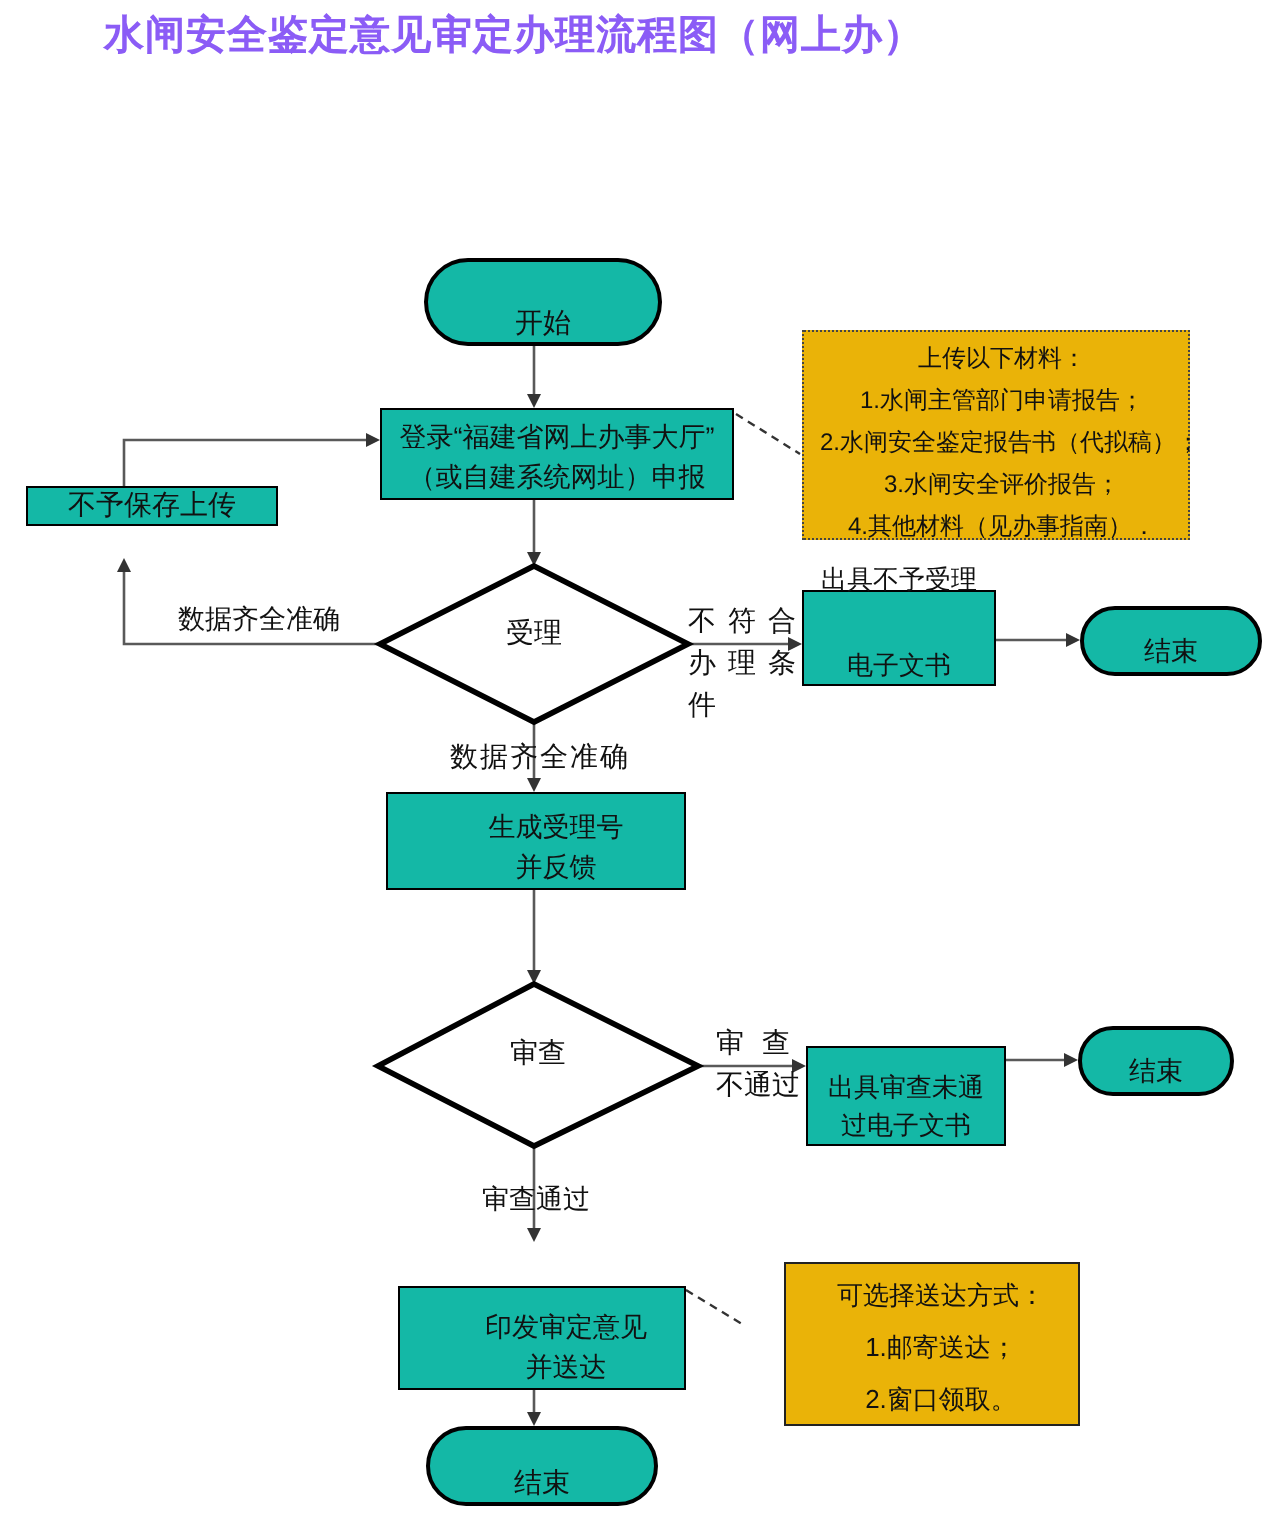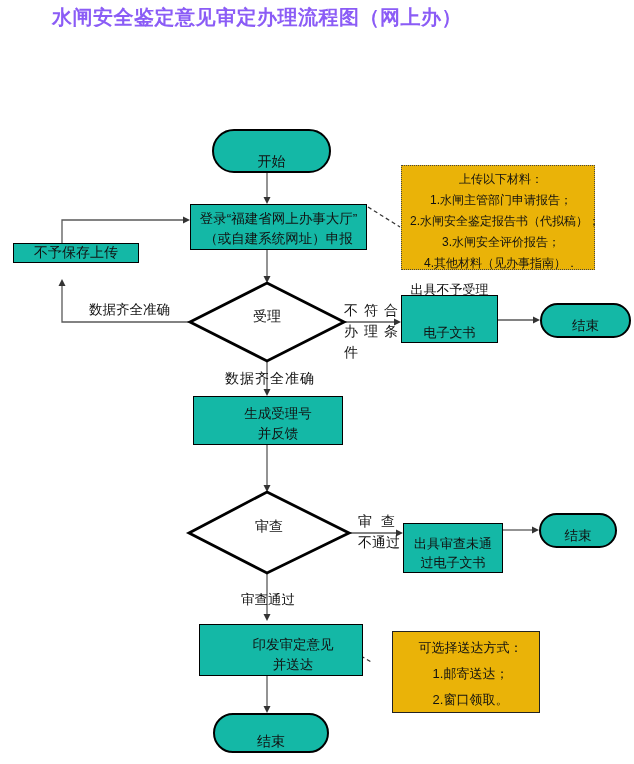--- a/index.html
+++ b/index.html
@@ -110,21 +110,21 @@
 
   <div class="node rect small" style="left:403px;top:503px;width:100px;height:50px;margin-top:20px;">
     <span>出具审查未通</span>
     <span>过电子文书</span>
   </div>
 
   <div class="node stadium" style="left:539px;top:513px;width:78px;height:35px;font-size:13.5px;">
     <span>结束</span>
   </div>
 
-  <div class="node rect" style="left:199px;top:624px;width:164px;height:52px;padding-left:24px;">
+  <div class="node rect" style="left:199px;top:643px;width:144px;height:52px;padding-left:24px;">
     <span>印发审定意见</span>
     <span>并送达</span>
   </div>
 
   <div class="node stadium" style="left:213px;top:713px;width:116px;height:40px;font-size:14px;">
     <span>结束</span>
   </div>
 
   <div class="note dotted" style="left:401px;top:165px;width:194px;height:105px;">
     <div>上传以下材料：</div>

